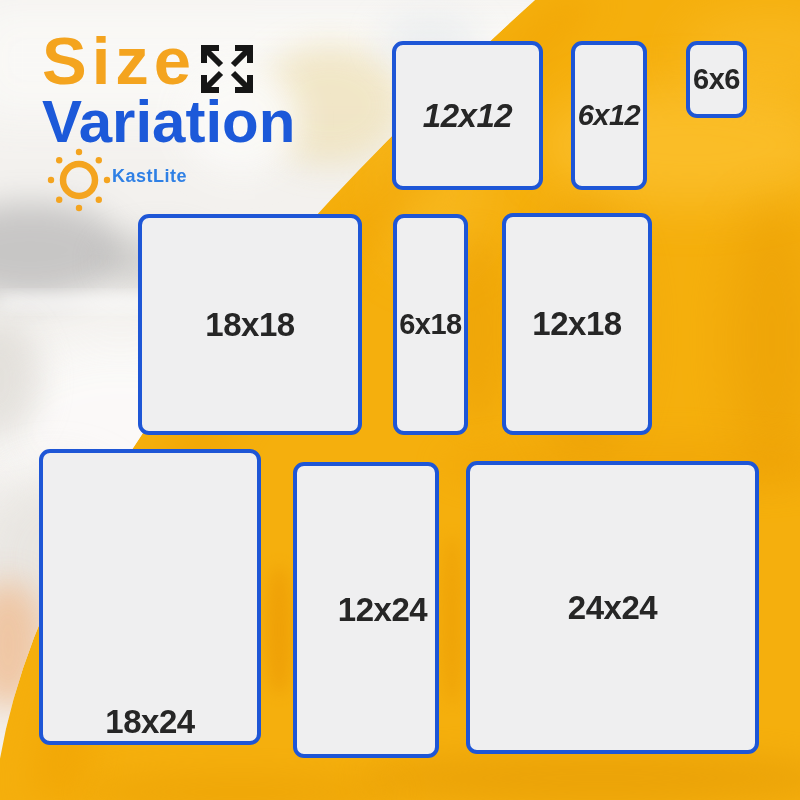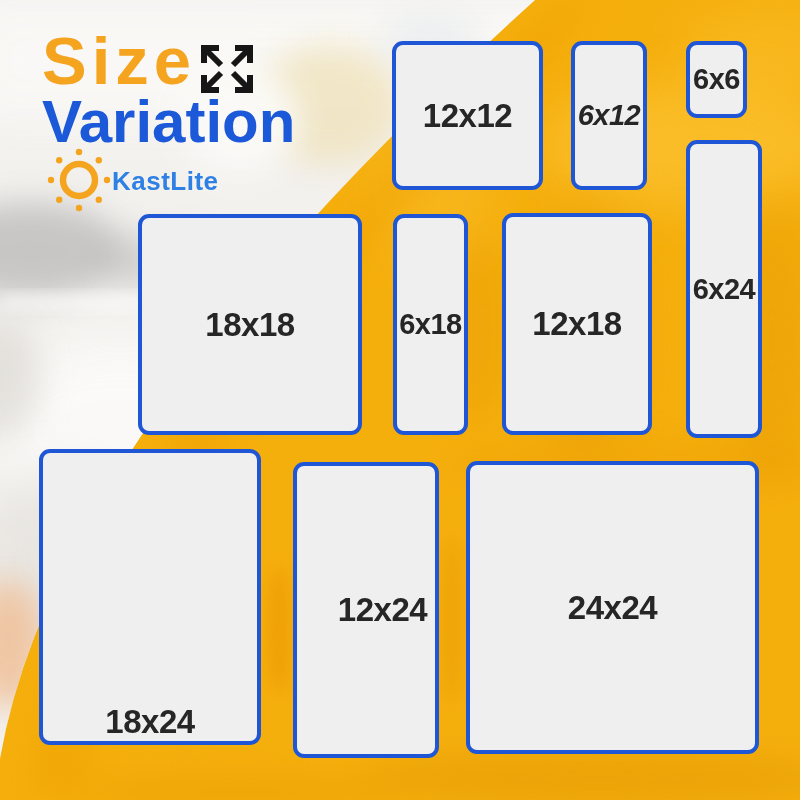--- a/index.html
+++ b/index.html
@@ -12,33 +12,33 @@
     font-size:67px;font-weight:700;letter-spacing:5px;line-height:1;
     color:var(--accent-orange,#F4A41F);}
   .title-line2{position:absolute;left:42px;top:92px;z-index:2;
     font-size:60px;font-weight:700;letter-spacing:0;line-height:1;
     color:var(--title-blue,#1C59D9);}
   .expand-icon{position:absolute;left:197px;top:41px;z-index:2;}
 
   
   .brand{position:absolute;left:44px;top:145px;z-index:2;width:300px;height:72px;}
   .sun-icon{position:absolute;left:0;top:0;}
-  .brand-name{position:absolute;left:68px;top:21px;font-size:26px;font-weight:700;
+  .brand-name{position:absolute;left:68px;top:21px;font-size:18px;font-weight:700;
     letter-spacing:0.5px;color:var(--brand-blue,#2F80E5);}
 
   
   .size-box{position:absolute;z-index:3;box-sizing:border-box;
     background:var(--tile-fill,#EFEFF0);
     border:4px solid var(--tile-border,#1E56D6);
     border-radius:11px;
     display:flex;align-items:center;justify-content:center;}
   .size-label{font-weight:700;font-size:33px;letter-spacing:-0.5px;color:var(--label-dark,#262626);}
   .narrow .size-label{font-size:29px;}
 
-  .b0{left:392px;top:41px;width:151px;height:149px;}
+  .b0{left:392px;top:41px;width:151px;height:149px;font-style:italic;}
   .b1{left:571px;top:41px;width:76px;height:149px;font-style:italic;}
   .b2{left:686px;top:41px;width:61px;height:77px;}
   .b3{left:686px;top:140px;width:76px;height:298px;}
   .b4{left:138px;top:214px;width:224px;height:221px;}
   .b5{left:393px;top:214px;width:75px;height:221px;}
   .b6{left:502px;top:213px;width:150px;height:222px;}
   .b7{left:39px;top:449px;width:222px;height:296px;align-items:flex-end;}
   .b8{left:293px;top:462px;width:146px;height:296px;padding-left:33px;}
   .b9{left:466px;top:461px;width:293px;height:293px;}
 </style>
@@ -131,23 +131,20 @@
 
   <div class="size-box b0">
     <span class="size-label">12x12</span>
   </div>
   <div class="size-box b1 narrow">
     <span class="size-label">6x12</span>
   </div>
   <div class="size-box b2 narrow">
     <span class="size-label">6x6</span>
   </div>
-  <div class="size-box b3 narrow">
-    <span class="size-label">6x24</span>
-  </div>
   <div class="size-box b4">
     <span class="size-label">18x18</span>
   </div>
   <div class="size-box b5 narrow">
     <span class="size-label">6x18</span>
   </div>
   <div class="size-box b6">
     <span class="size-label">12x18</span>
   </div>
   <div class="size-box b7">

